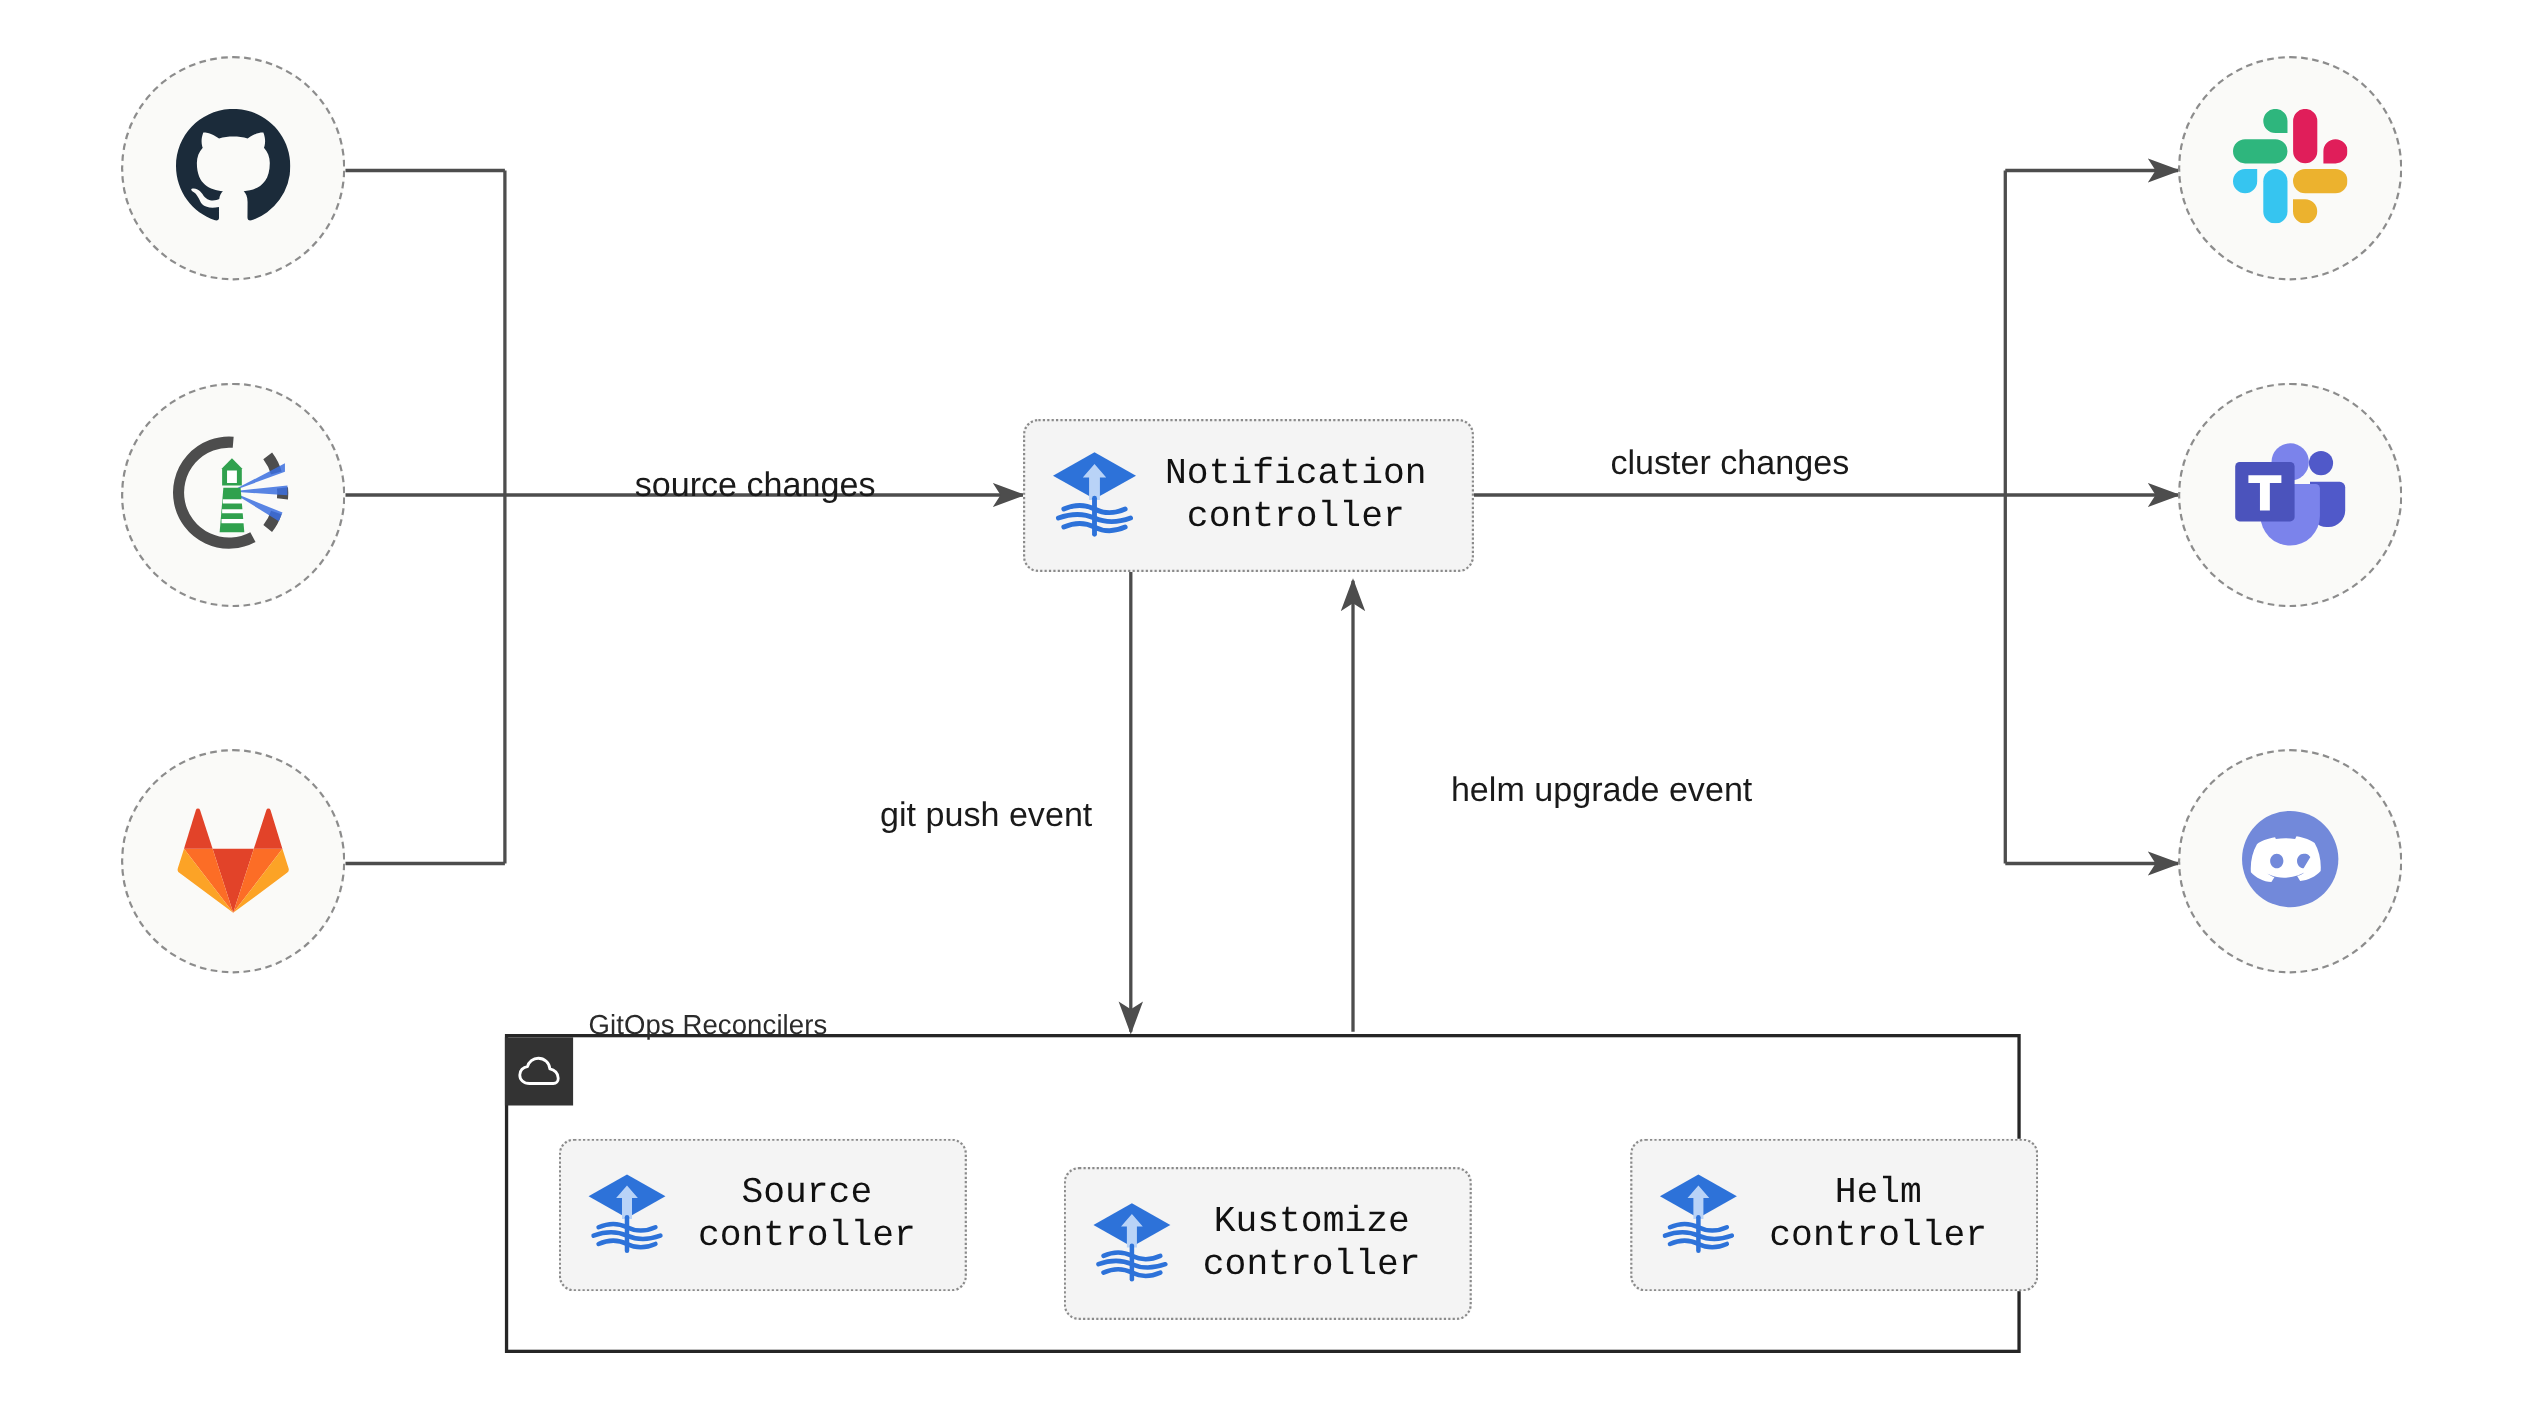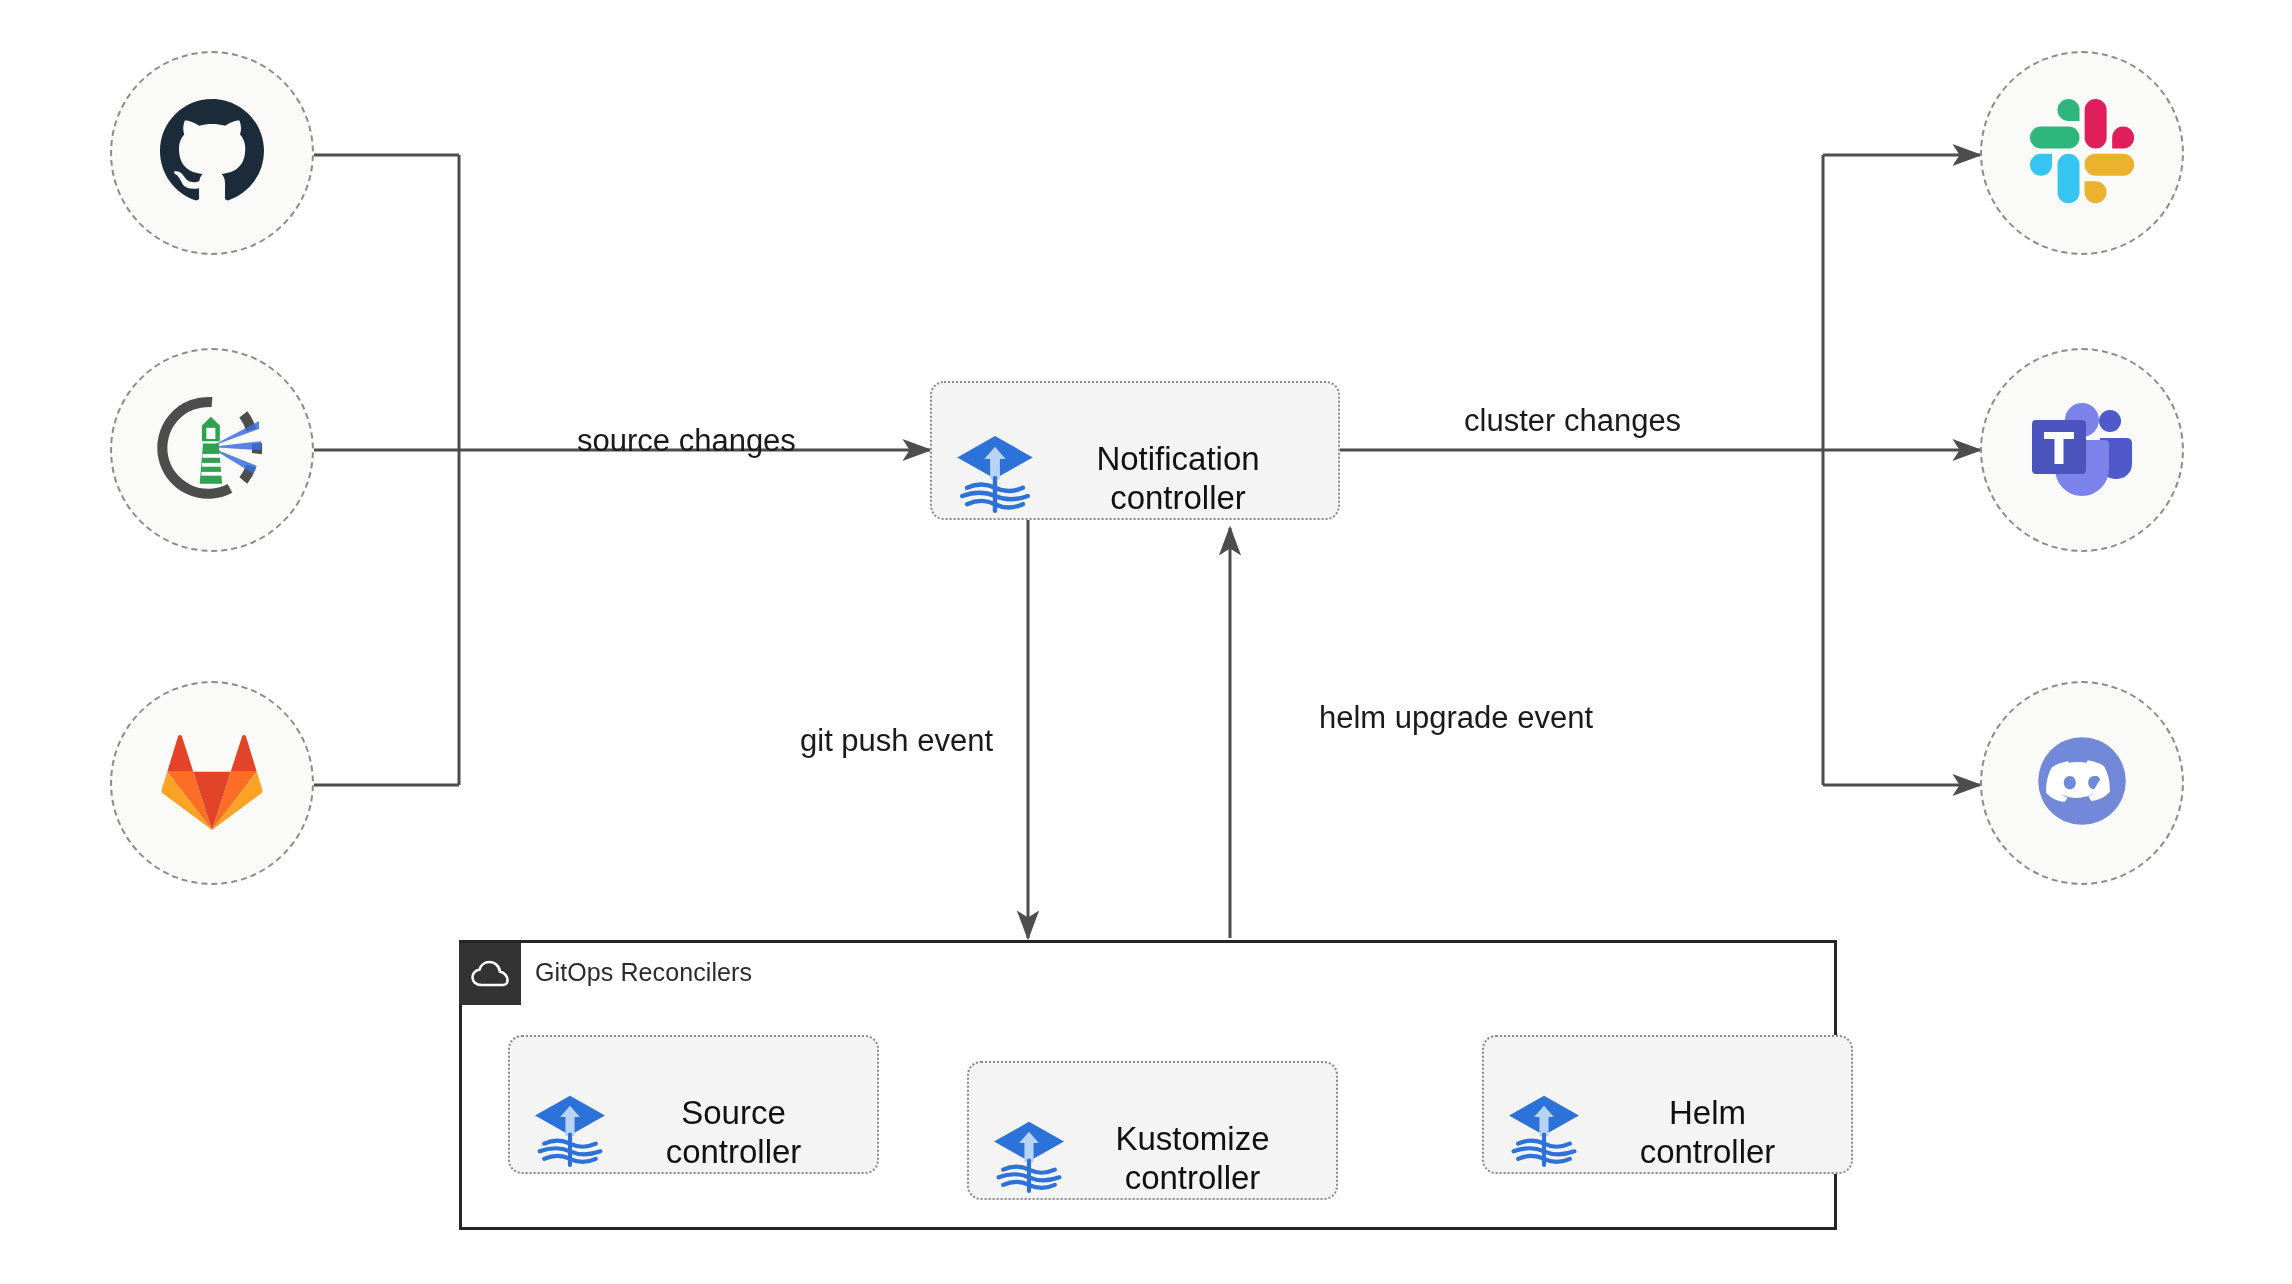--- a/index.html
+++ b/index.html
@@ -45,22 +45,23 @@
   }
 
   
   .ctrl-box {
     position: absolute;
     box-sizing: border-box;
     background: #f4f4f4;
     border: 2px dotted #8a8a8a;
     border-radius: 14px;
     display: flex;
-    align-items: flex-end;
+    align-items: center;
     justify-content: flex-start;
+    font-family: Liberation Mono, monospace;
   }
   .ctrl-box .flux-mark {
     flex: 0 0 auto;
     margin-left: 22px;
   }
   .ctrl-box .ctrl-label {
     flex: 1 1 auto;
     text-align: center;
     font-size: 33px;
     line-height: 1.18;
@@ -87,21 +88,21 @@
     width: 62px;
     height: 62px;
     background: #333333;
     display: flex;
     align-items: center;
     justify-content: center;
   }
   #group-title {
     position: absolute;
     left: 535px;
-    top: 958px;
+    top: 918px;
     font-size: 25px;
     color: #2b2b2b;
     letter-spacing: 0.1px;
   }
 
   
   .edge-label {
     position: absolute;
     font-size: 31px;
     color: #1a1a1a;

